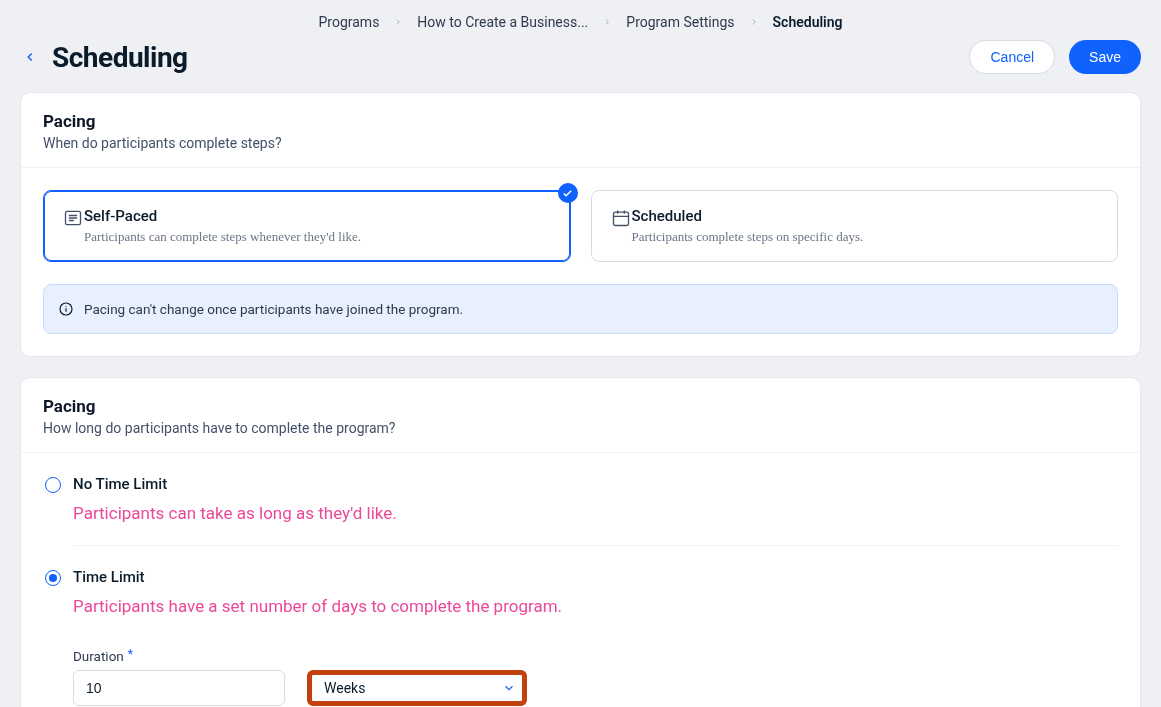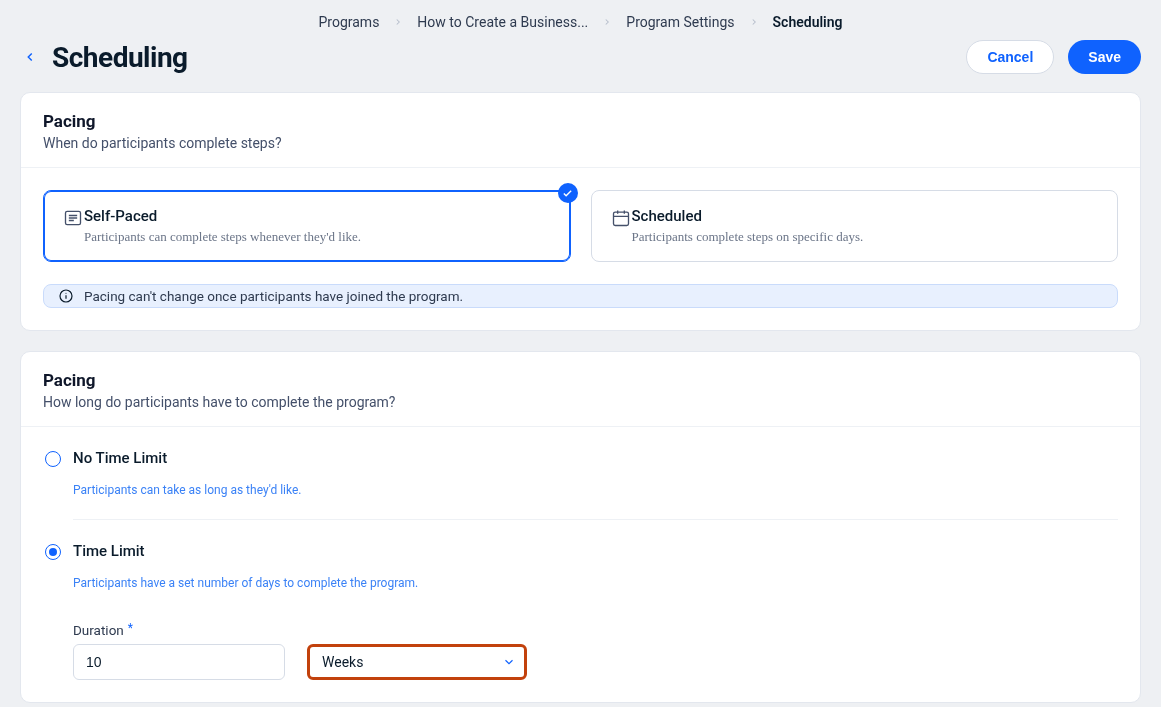--- a/index.html
+++ b/index.html
@@ -45,21 +45,21 @@
 
     .header-actions { display:flex; gap:14px; align-items:center;}
     .btn {
       height: 34px;
       padding: 0 20px;
       border-radius: 18px;
       font-size: 14px;
       cursor: pointer;
       display:flex; align-items:center; justify-content:center;
       border: none;
-      font-weight:700;
+      font-weight:400;
     }
     .btn-cancel {
       background: #fff;
       color: #0F62FE;
       border: 1px solid #D6DCE6;
     }
     .btn-save {
       background: #0F62FE;
       color: #fff;
     }
@@ -115,21 +115,21 @@
       display:flex; align-items:center; justify-content:center;
     }
 
     
     .info-banner {
       margin-top: 22px;
       display:flex; align-items:center; gap:10px;
       background:#E8F0FE;
       border:1px solid #C9DBFB;
       border-radius:8px;
-      padding: 3px 14px;
+      padding: 16px 14px;
       color:#2E3A4F;
       font-size:13.5px;
     }
     .info-banner .info-icon { display:flex; align-items:center; color:#0A1B2B; }
 
     
     .radio-block { padding-left: 2px; }
     .radio-row   { display:flex; align-items:flex-start; gap:12px; cursor:pointer; }
     .radio-dot {
       width:16px; height:16px; flex:0 0 16px;
@@ -141,21 +141,21 @@
     }
     .radio-dot.unchecked { border-color:#0F62FE; }
     .radio-dot.checked::after {
       content:"";
       position:absolute;
       top:3px; left:3px; right:3px; bottom:3px;
       background:#0F62FE;
       border-radius:50%;
     }
     .radio-texts .radio-title { font-size:15px; font-weight:500; color:#0A1B2B; }
-    .radio-texts .radio-desc  { font-size:12px; color:#3b82f6; margin-top:16px; }
+    .radio-texts .radio-desc  { font-size:17px; color:#ec4899; margin-top:10px; }
 
     .radio-sep {
       height:1px;
       margin: 22px 0 22px 28px;
       background: #EEF1F5;
     }
 
     
     .duration-wrap { margin-top: 32px; margin-left: 28px; }
     .field-label { font-size:13.5px; color:#2E3A4F; margin-bottom:6px; }
@@ -172,21 +172,21 @@
       outline:none;
       background:#fff;
     }
     .select-wrap {
       position:relative;
       width: 220px;
     }
     .select-input {
       width:100%;
       height:36px;
-      border:3px solid #c2410c;
+      border:5px solid #c2410c;
       border-radius:6px;
       padding: 0 34px 0 12px;
       font-size:14px;
       color:#0A1B2B;
       background:#fff;
       display:flex;
       align-items:center;
       cursor:pointer;
     }
     .select-chevron {

